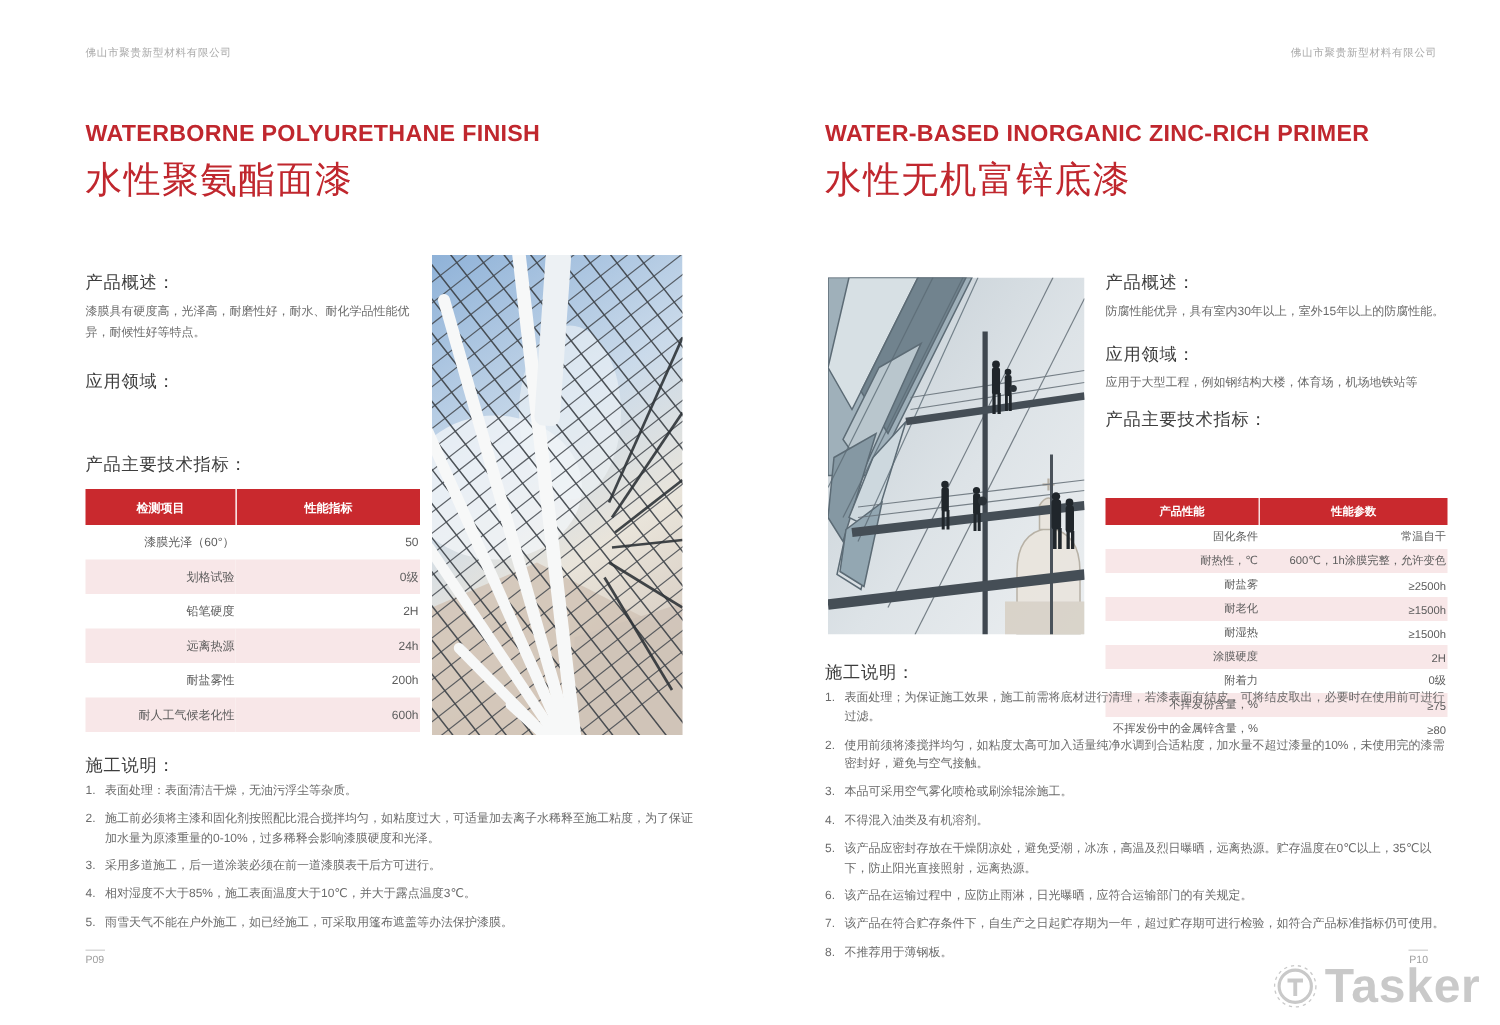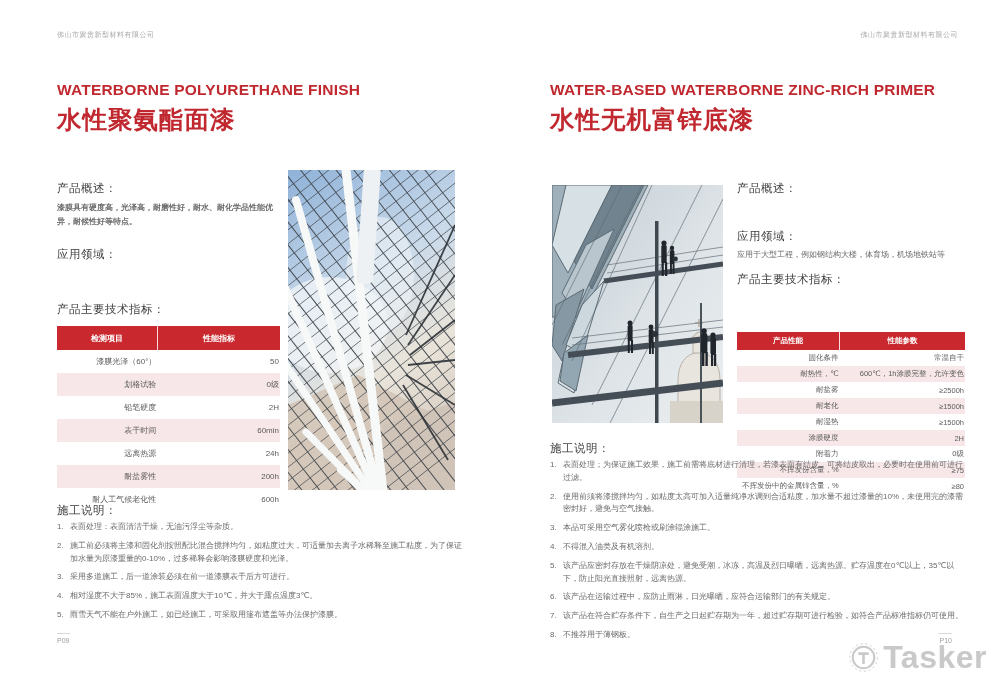--- a/index.html
+++ b/index.html
@@ -11,32 +11,32 @@
   }
   .page{position:absolute;top:0;width:500px;height:683px;}
   #left-page{left:0;}
   #right-page{left:500px;}
 
   .company{position:absolute;font-size:7px;color:#a9a9a9;letter-spacing:.5px;white-space:nowrap;}
   #left-page .company{left:57px;top:30px;}
   #right-page .company{right:42px;top:30px;text-align:right;}
 
   .title-en{position:absolute;margin:0;font-size:15.5px;font-weight:bold;color:#c0272e;letter-spacing:.2px;white-space:nowrap;}
-  .title-zh{position:absolute;margin:0;font-size:24.5px;font-weight:bold;color:#c0272e;letter-spacing:1px;white-space:nowrap;}
+  .title-zh{position:absolute;margin:0;font-size:24.5px;font-weight:normal;color:#c0272e;letter-spacing:1px;white-space:nowrap;}
   #left-page .title-en,#right-page .title-en{left:57px;top:81px;}
   #left-page .title-zh,#right-page .title-zh{left:57px;top:103px;}
   #right-page .title-en{left:50px;}
   #right-page .title-zh{left:50px;}
 
   .sec-h{position:absolute;margin:0;font-size:11.5px;font-weight:normal;color:#3d3d3d;letter-spacing:.5px;white-space:nowrap;}
   .body-t{position:absolute;margin:0;font-size:8px;line-height:1.8;color:#6b6b6b;}
 
   
   #l-overview-h{left:57px;top:181px;}
-  #l-overview-b{left:57px;top:201px;width:228px;font-weight:bold;}
+  #l-overview-b{left:57px;top:201px;width:228px;}
   #l-app-h{left:57px;top:247px;}
   #l-app-b{left:57px;top:267px;width:228px;}
   #l-specs-h{left:57px;top:302px;}
   #l-table{position:absolute;left:57px;top:326px;width:223px;}
   #l-photo{position:absolute;left:288px;top:170px;width:167px;height:320px;}
   #l-instr-h{left:57px;top:503px;}
   #l-instr{position:absolute;left:57px;top:521px;width:412px;}
   #l-pagenum{left:57px;top:633px;}
 
   
@@ -122,24 +122,20 @@
             <tr>
               <td>划格试验</td>
               <td>0级</td>
             </tr>
 
             <tr>
               <td>铅笔硬度</td>
               <td>2H</td>
             </tr>
 
-            <tr>
-              <td>表干时间</td>
-              <td>60min</td>
-            </tr>
 
             <tr>
               <td>远离热源</td>
               <td>24h</td>
             </tr>
 
             <tr>
               <td>耐盐雾性</td>
               <td>200h</td>
             </tr>
@@ -205,21 +201,21 @@
         <li>相对湿度不大于85%，施工表面温度大于10℃，并大于露点温度3℃。</li>
 
         <li>雨雪天气不能在户外施工，如已经施工，可采取用篷布遮盖等办法保护漆膜。</li>
       </ol>
 
     <div class="pagenum" id="l-pagenum">P09</div>
   </section>
 
   <section class="page" id="right-page">
     <div class="company">佛山市聚贵新型材料有限公司</div>
-    <h2 class="title-en">WATER-BASED WATERBORNE ZINC-RICH PRIMER</h2>
+    <h2 class="title-en">WATER-BASED INORGANIC ZINC-RICH PRIMER</h2>
     <h1 class="title-zh">水性无机富锌底漆</h1>
 
     <figure class="photo" id="r-photo" style="margin:0;">
       <svg viewBox="0 0 171 238" preserveAspectRatio="none">
         <defs>
           <linearGradient id="skyR" x1="0" y1="0" x2="1" y2="1">
             <stop offset="0" stop-color="#c2ccd3"></stop>
             <stop offset="0.55" stop-color="#dde3e7"></stop>
             <stop offset="1" stop-color="#eceff1"></stop>
           </linearGradient>
@@ -294,20 +290,21 @@
             <rect x="158.4" y="152" width="5.6" height="18" rx="2"></rect>
           <rect x="150" y="167" width="2.4" height="14"></rect>
             <rect x="153.4" y="167" width="2.4" height="14"></rect>
           <rect x="159" y="169" width="2.2" height="12"></rect>
             <rect x="162" y="169" width="2.2" height="12"></rect>
         </g>
       </svg>
     </figure>
 
     <h3 class="sec-h" id="r-overview-h">产品概述：</h3>
+    <p class="body-t" id="r-overview-b">防腐性能优异，具有室内30年以上，室外15年以上的防腐性能。</p>
 
     <h3 class="sec-h" id="r-app-h">应用领域：</h3>
     <p class="body-t" id="r-app-b">应用于大型工程，例如钢结构大楼，体育场，机场地铁站等</p>
 
     <h3 class="sec-h" id="r-specs-h">产品主要技术指标：</h3>
 
     <div id="r-table">
       <table>
         <colgroup>
             <col class="c1">

